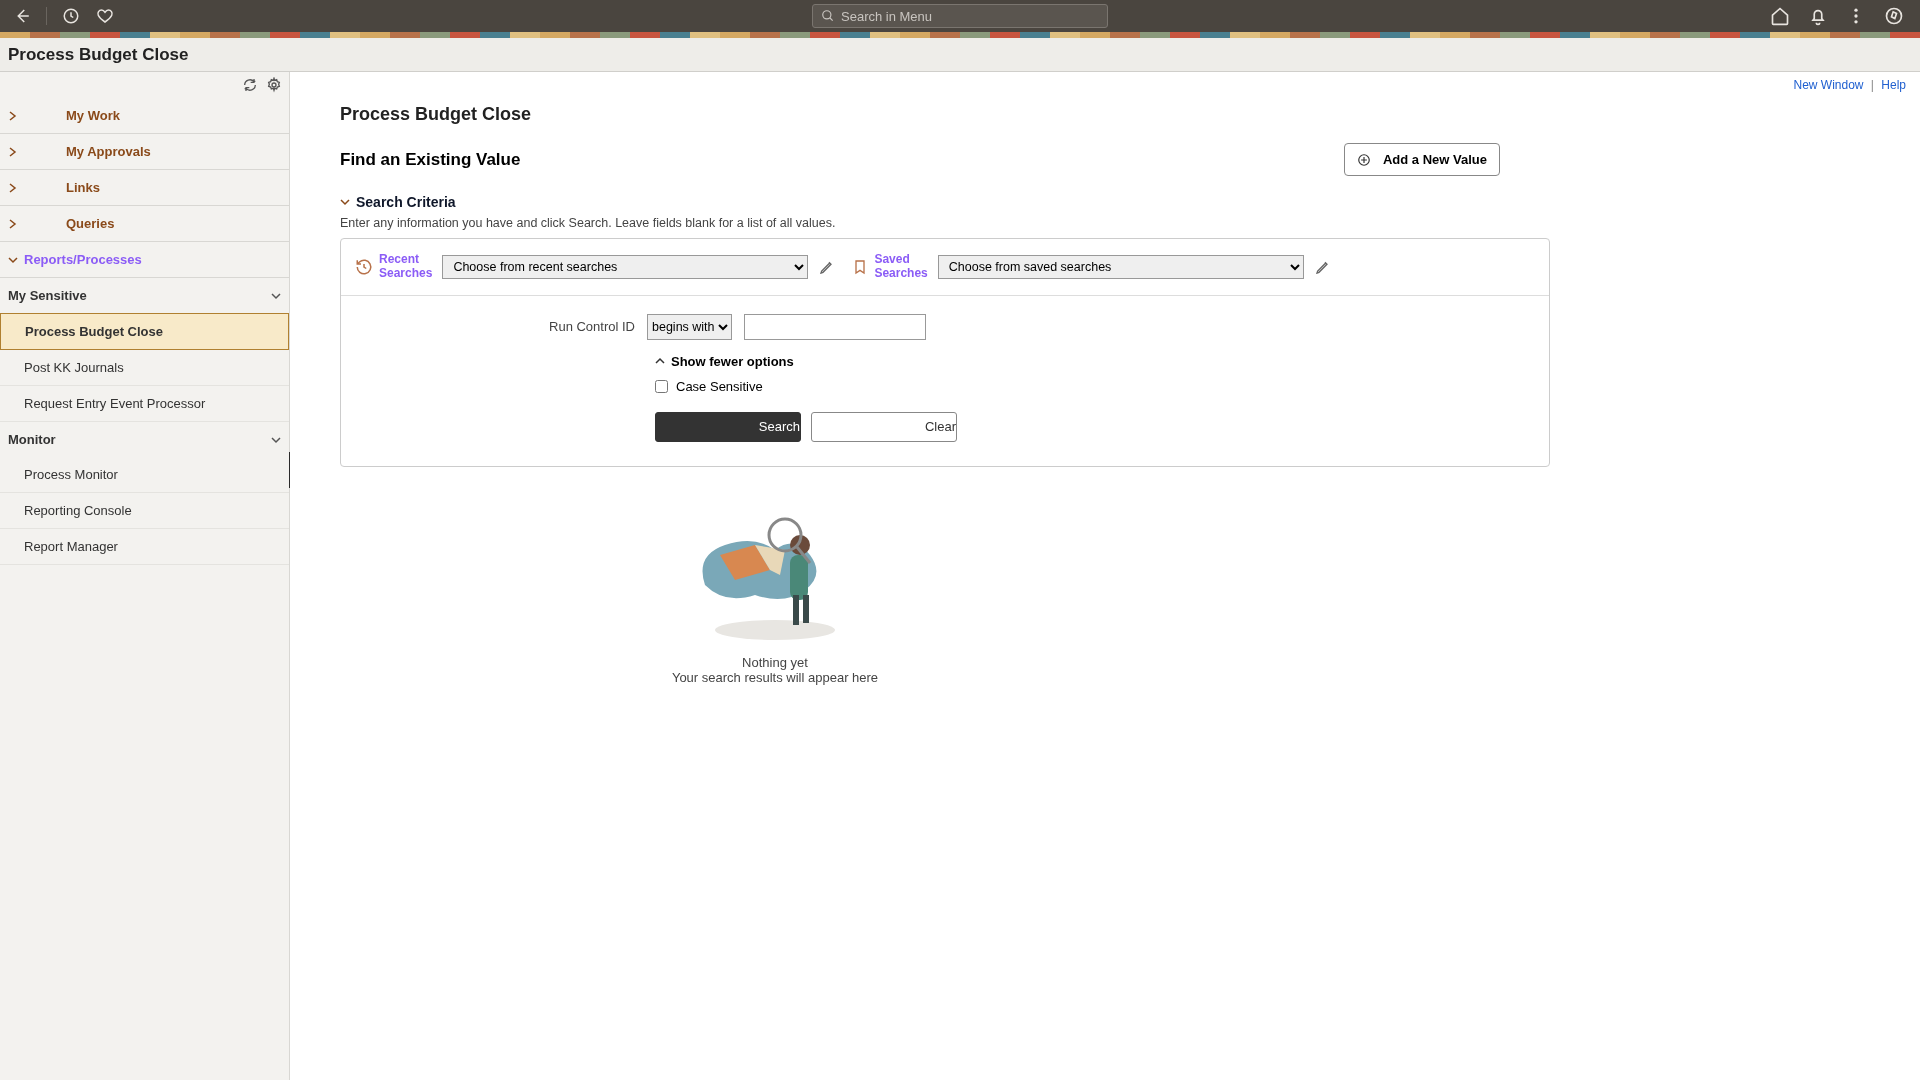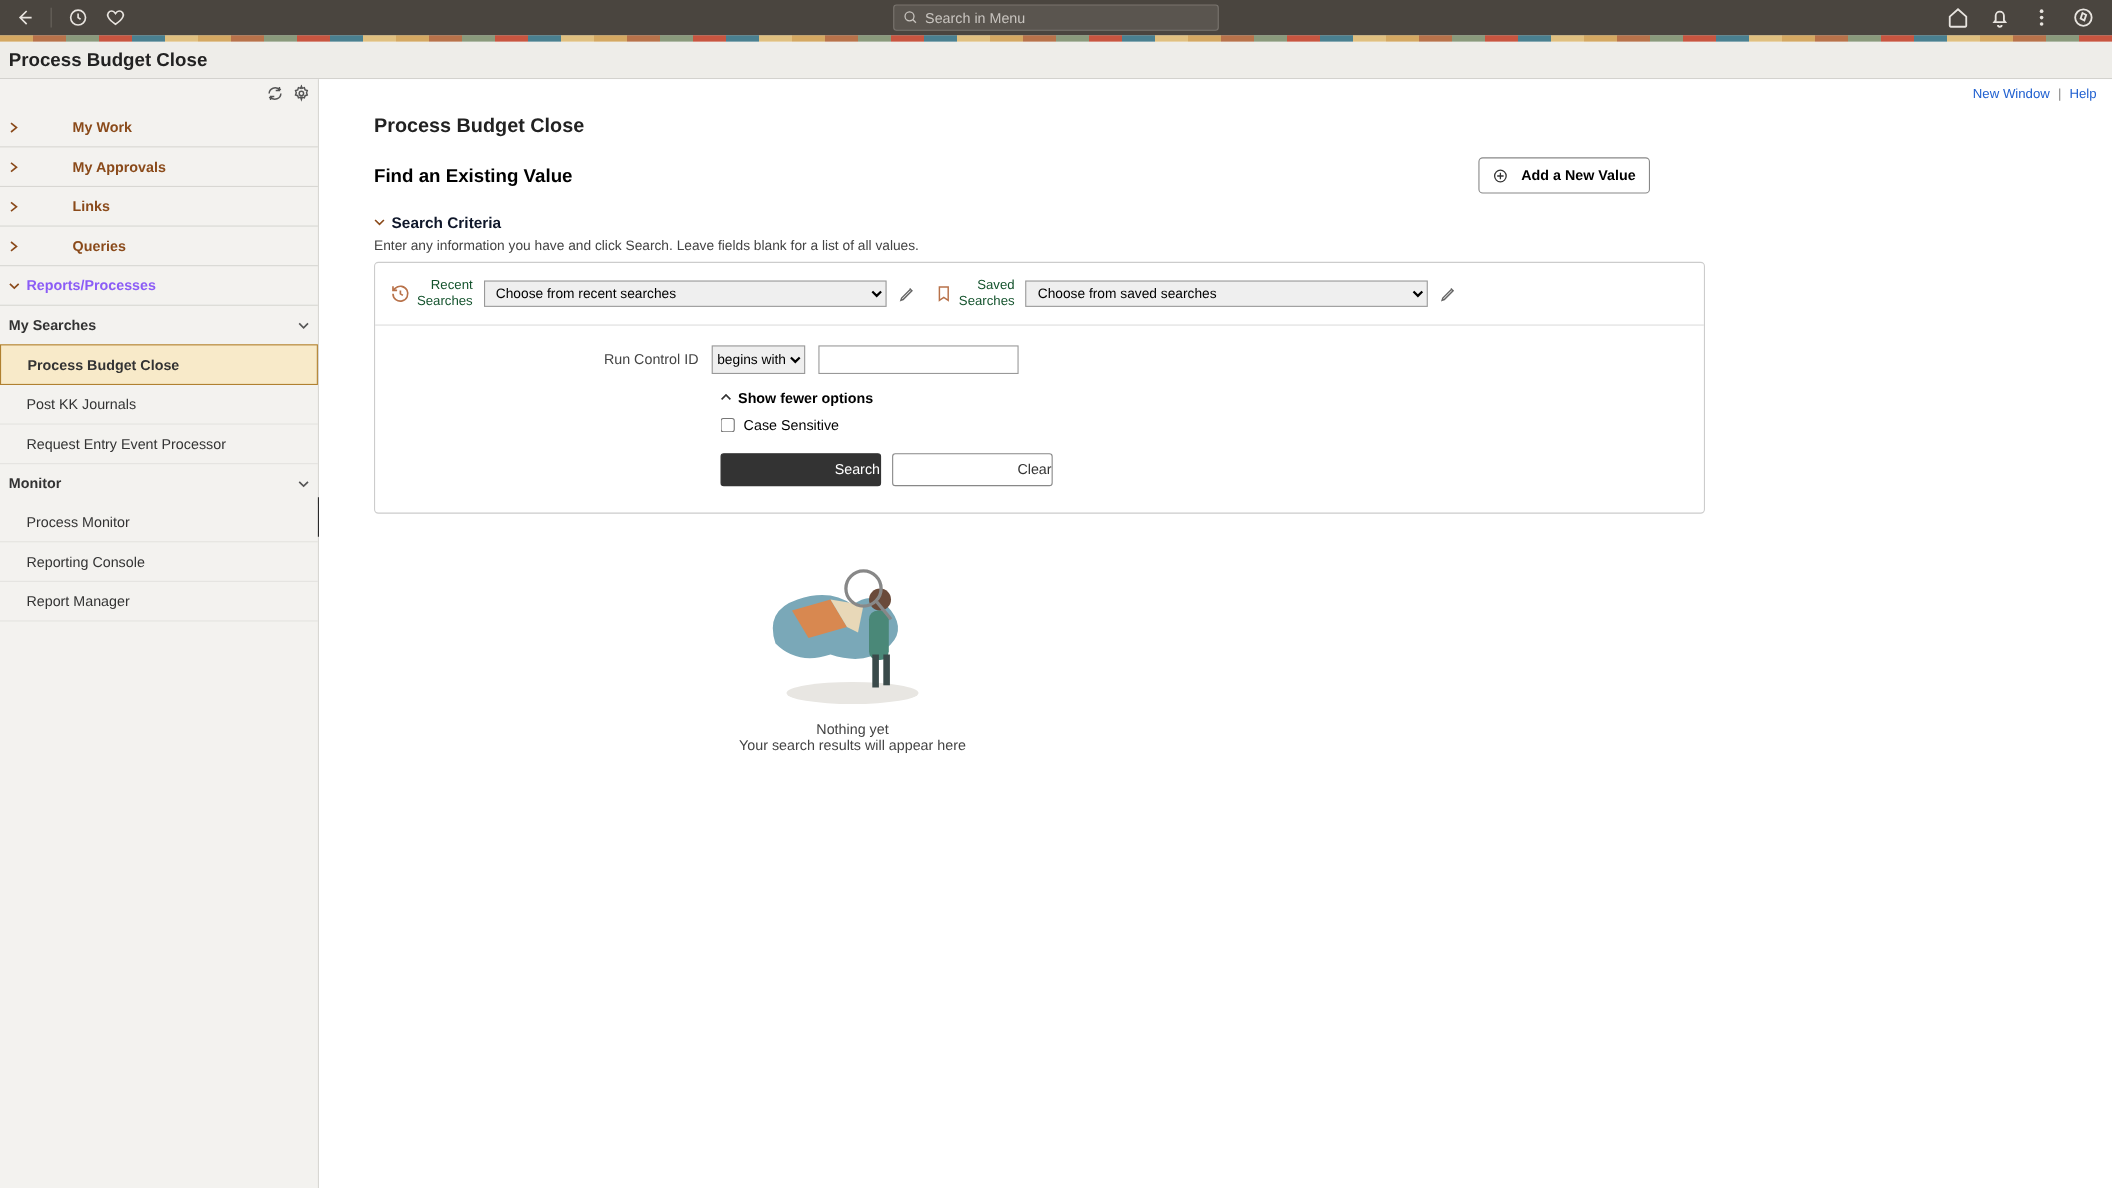--- a/index.html
+++ b/index.html
@@ -44,21 +44,21 @@
 .main-top-links span.sep { color: #888; margin: 0 4px; }
 .main h2 { font-size: 18px; font-weight: bold; color: #222; margin: 6px 0 18px; }
 .subhead-row { display: flex; align-items: center; justify-content: space-between; max-width: 1160px; margin-bottom: 18px; }
 .subhead-row h3 { font-size: 17px; font-weight: bold; }
 .add-new-btn { border: 1px solid #888; background: #fff; border-radius: 4px; padding: 8px 12px; font-size: 13px; font-weight: bold; display: flex; align-items: center; gap: 12px; cursor: pointer; }
 .search-criteria-header { display: flex; align-items: center; gap: 6px; color: #0f172a; font-weight: bold; font-size: 14px; margin-bottom: 6px; cursor: pointer; }
 .criteria-hint { font-size: 12.5px; color: #444; margin-bottom: 8px; }
 .criteria-box { border: 1px solid #ccc; border-radius: 4px; max-width: 1210px; }
 .criteria-top { display: flex; align-items: center; gap: 10px; padding: 14px 14px; border-bottom: 1px solid #ddd; }
 .crit-lbl-group { display:flex; align-items:center; gap:6px; }
-.crit-lbl { font-size: 12px; color: #14532d; line-height: 1.15; font-weight: normal; text-align: right; }
+.crit-lbl { font-size: 12px; color: #8b5cf6; line-height: 1.15; font-weight: bold; }
 .crit-select { height: 24px; font-size: 12.5px; border: 1px solid #999; padding: 0 6px; }
 .crit-select.lg { width: 366px; }
 .pencil-btn { width: 18px; height: 18px; cursor: pointer; display:flex; align-items:center; justify-content:center; }
 .criteria-body { padding: 18px 14px 24px; }
 .field-row { display: flex; align-items: center; gap: 12px; margin-bottom: 14px; }
 .field-label { width: 280px; text-align: right; font-size: 13px; color: #444; }
 .op-select { height: 26px; font-size: 12.5px; border:1px solid #999; }
 .text-input { height: 26px; width: 182px; border: 1px solid #999; padding: 0 4px; }
 .options-toggle { display:flex; align-items:center; gap:6px; font-size:13px; font-weight:bold; margin-left: 300px; cursor:pointer; margin-bottom:10px; }
 .checkbox-row { margin-left: 300px; display:flex; align-items:center; gap:8px; font-size:13px; margin-bottom:18px; }
@@ -179,21 +179,21 @@
       <span>Queries</span>
     </div>
     <div class="nav-item expanded">
       <svg width="10" height="10" viewBox="0 0 10 10">
           <path d="M1 3l4 4 4-4" fill="none" stroke="#8a4a1a" stroke-width="1.5"></path>
         </svg>
       <span>Reports/Processes</span>
     </div>
 
     <div class="nav-subheader">
-      <span>My Searches</span>
+      <span>My Sensitive</span>
       <svg width="10" height="10" viewBox="0 0 10 10">
           <path d="M1 3l4 4 4-4" fill="none" stroke="#555" stroke-width="1.5"></path>
         </svg>
     </div>
     <div class="nav-child active">Process Budget Close</div>
     <div class="nav-child">Post KK Journals</div>
     <div class="nav-child">Request Entry Event Processor</div>
 
     <div class="nav-subheader">
       <span>Monitor</span>

